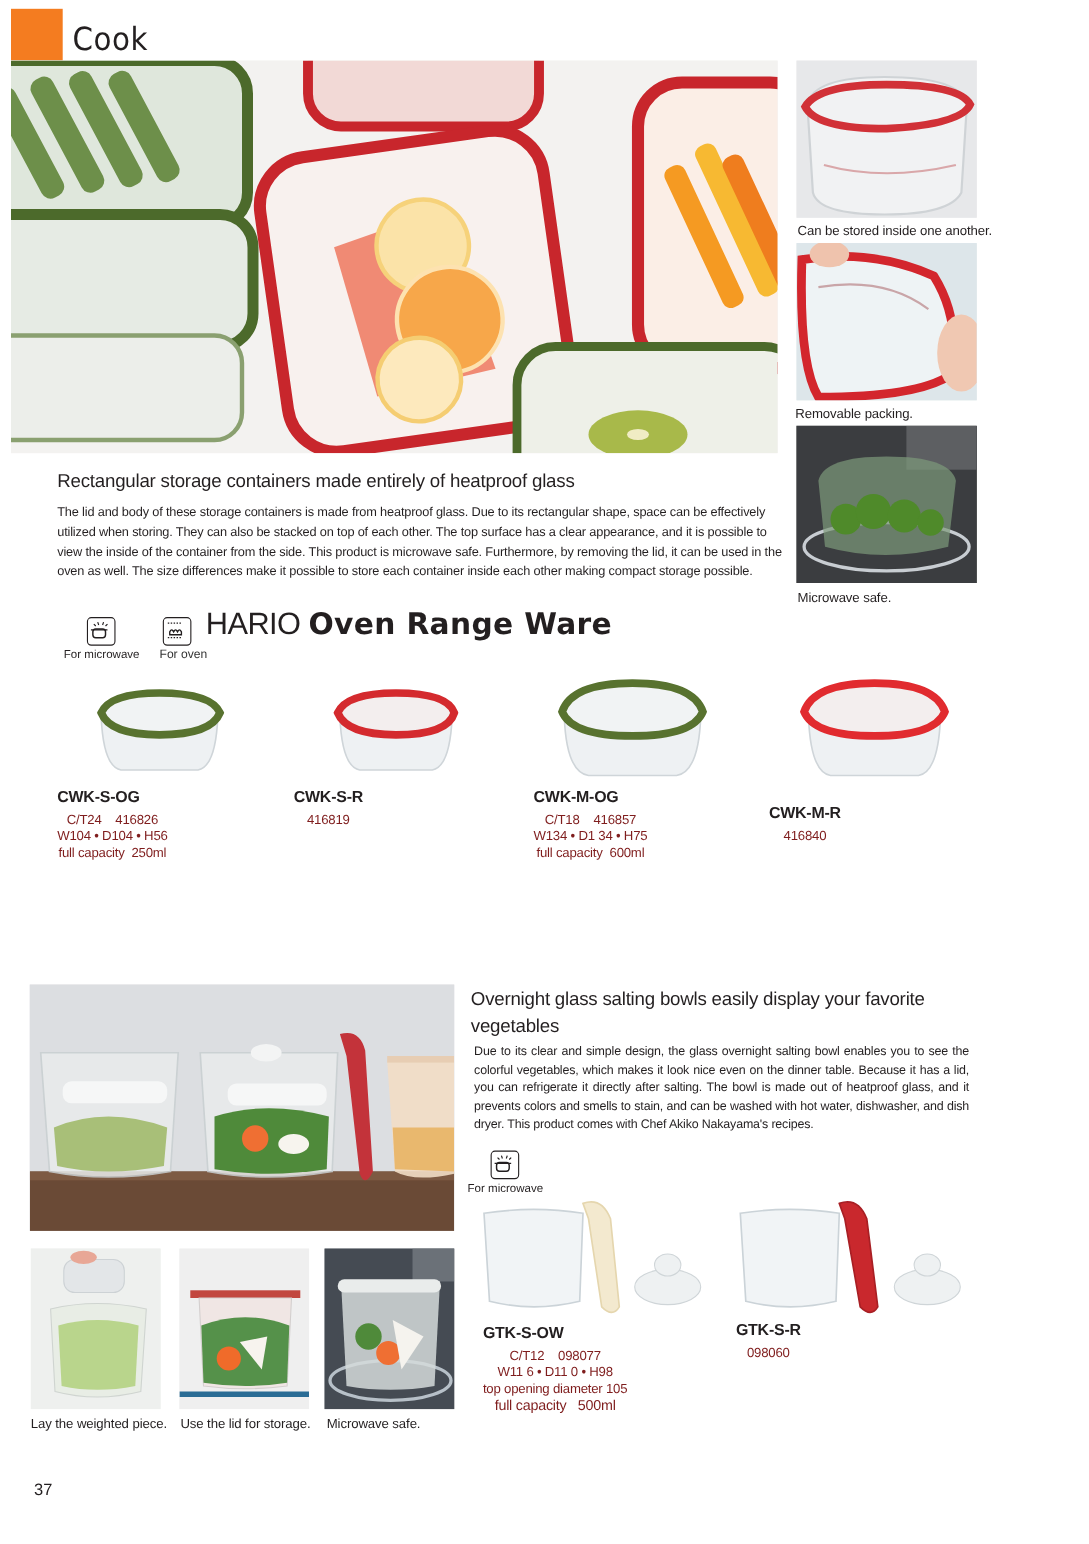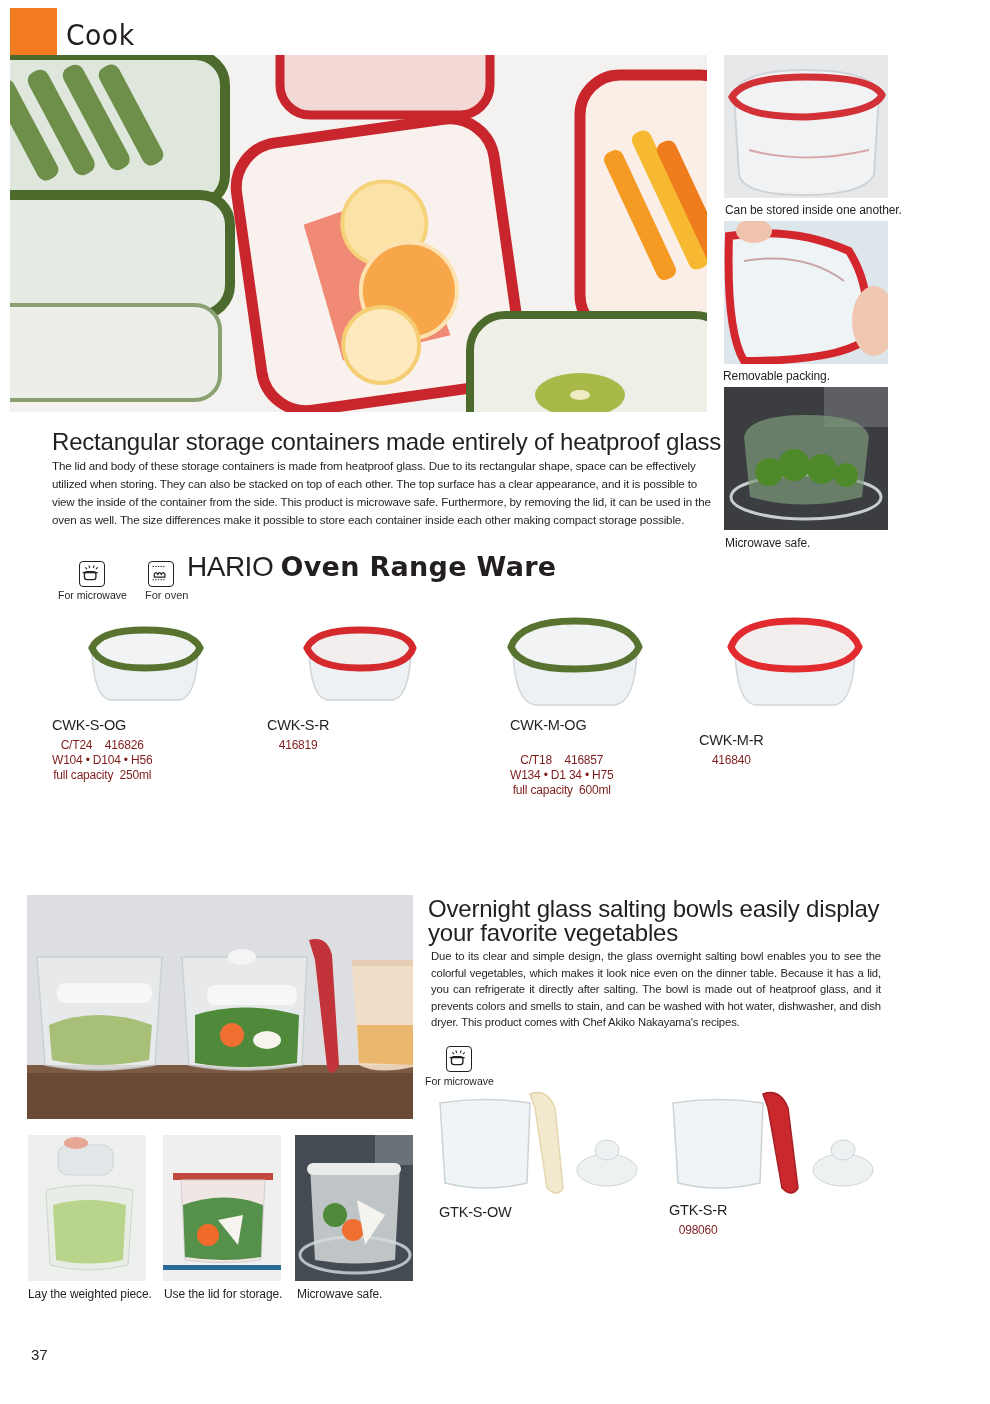--- a/index.html
+++ b/index.html
@@ -18,42 +18,42 @@
   .hero { left: 10px; top: 55px; width: 697px; height: 357px; background: #f2f1ef; }
   .side1 { left: 724px; top: 55px; width: 164px; height: 143px; background: #e9e9ea; }
   .side2 { left: 724px; top: 221px; width: 164px; height: 143px; background: #dfe8ec; }
   .side3 { left: 724px; top: 387px; width: 164px; height: 143px; background: #3a3c3e; }
 
   .caption { font-size: 12px; color: #231f20; white-space: nowrap; letter-spacing: -0.1px; }
   .cap1 { left: 725px; top: 203px; }
   .cap2 { left: 723px; top: 369px; }
   .cap3 { left: 725px; top: 536px; }
 
-  .h2 { font-size: 24px; font-weight: normal; color: #231f20; letter-spacing: -0.2px; }
+  .h2 { font-size: 17px; font-weight: normal; color: #231f20; letter-spacing: -0.2px; }
   .h2a { left: 52px; top: 428px; }
   .body-text { font-size: 11.6px; line-height: 18px; color: #231f20; letter-spacing: -0.15px; }
   .bt1 { left: 52px; top: 457px; width: 660px; }
 
   
   .icon-box { width: 26px; height: 26px; border: 1.6px solid #231f20; border-radius: 4px; background: #fff; }
   .ic-mw1 { left: 79px; top: 561px; }
   .ic-ov1 { left: 148px; top: 561px; }
   .ic-mw2 { left: 446px; top: 1046px; }
   .icon-label { font-size: 10.5px; white-space: nowrap; }
   .il-mw1 { left: 58px; top: 589px; }
   .il-ov1 { left: 145px; top: 589px; font-size: 11px; color: #333; }
   .il-mw2 { left: 425px; top: 1075px; }
 
   .brand { left: 187px; top: 551px; font-size: 28px; white-space: nowrap; color: #231f20; }
   .brand .light { font-weight: normal; letter-spacing: -0.5px; }
   .brand .bold { font-weight: bold; font-family: "DejaVu Sans", sans-serif; letter-spacing: 0.3px; font-size: 27px; }
 
   
   .product-img { width: 130px; height: 95px; }
-  .pcode { font-size: 14.5px; font-weight: normal; color: #231f20; letter-spacing: -0.2px; }
+  .pcode { font-size: 14.5px; font-weight: bold; color: #231f20; letter-spacing: -0.2px; }
   .pinfo { font-size: 12px; line-height: 15px; color: #7f1d1d; white-space: nowrap; letter-spacing: -0.2px; text-align: center; }
 
   .h2b { left: 428px; top: 897px; width: 460px; line-height: 24px; }
   .bt2 { left: 431px; top: 948px; width: 450px; text-align: justify; line-height: 16.5px; font-size: 11.3px; }
 
   .salt-hero { left: 27px; top: 895px; width: 386px; height: 224px; background: #d9dadc; }
   .thumb { top: 1135px; width: 118px; height: 146px; }
   .th1 { left: 28px; background: #eceeec; }
   .th2 { left: 163px; background: #efefef; }
   .th3 { left: 295px; background: #444a52; }
@@ -199,23 +199,23 @@
     <div class="pinfo">W104 • D104 • H56</div>
     <div class="pinfo" style="white-space:pre;">full capacity  250ml</div>
   </div>
 </div>
 <div class="abs" style="left:267px; top:717px;">
   <div class="pcode">CWK-S-R</div>
   <div style="margin-top:5px;">
     <div class="pinfo">416819</div>
   </div>
 </div>
-<div class="abs" style="left:510px; top:717px;">
+<div class="abs" style="left:485px; top:717px;">
   <div class="pcode">CWK-M-OG</div>
-  <div style="margin-top:20px;">
+  <div style="margin-top:5px;">
     <div class="pinfo" style="white-space:pre;">C/T18    416857</div>
     <div class="pinfo">W134 • D1 34 • H75</div>
     <div class="pinfo" style="white-space:pre;">full capacity  600ml</div>
   </div>
 </div>
 <div class="abs" style="left:699px; top:732px;">
   <div class="pcode">CWK-M-R</div>
   <div style="margin-top:5px;">
     <div class="pinfo">416840</div>
   </div>
@@ -306,20 +306,26 @@
   <svg viewBox="0 0 210 110" width="210" height="110">
     <path d="M5,15 Q50,8 95,15 L92,95 Q50,105 10,95 Z" fill="#f1f4f6" stroke="#cbd3d8" stroke-width="1.5"></path>
     <path d="M95,6 Q112,0 120,20 L130,100 Q124,110 114,100 L100,20 Z" fill="#c9282d" stroke="#a81f24" stroke-width="1.5"></path>
     <ellipse cx="175" cy="82" rx="30" ry="16" fill="#eef1f2" stroke="#cfd5d8"></ellipse>
     <ellipse cx="175" cy="62" rx="12" ry="10" fill="#eef1f2" stroke="#cfd5d8"></ellipse>
   </svg>
 </div>
 
 <div class="abs" style="left:439px; top:1204px;">
   <div class="pcode">GTK-S-OW</div>
+  <div style="margin-top:5px;">
+    <div class="pinfo" style="white-space:pre;">C/T12    098077</div>
+    <div class="pinfo">W11 6 • D11 0 • H98</div>
+    <div class="pinfo">top opening diameter 105</div>
+    <div class="pinfo" style="white-space:pre; font-size:13px;">full capacity   500ml</div>
+  </div>
 </div>
 <div class="abs" style="left:669px; top:1202px;">
   <div class="pcode">GTK-S-R</div>
   <div style="margin-top:5px;">
     <div class="pinfo">098060</div>
   </div>
 </div>
 
 <div class="abs page-num">37</div>
 

